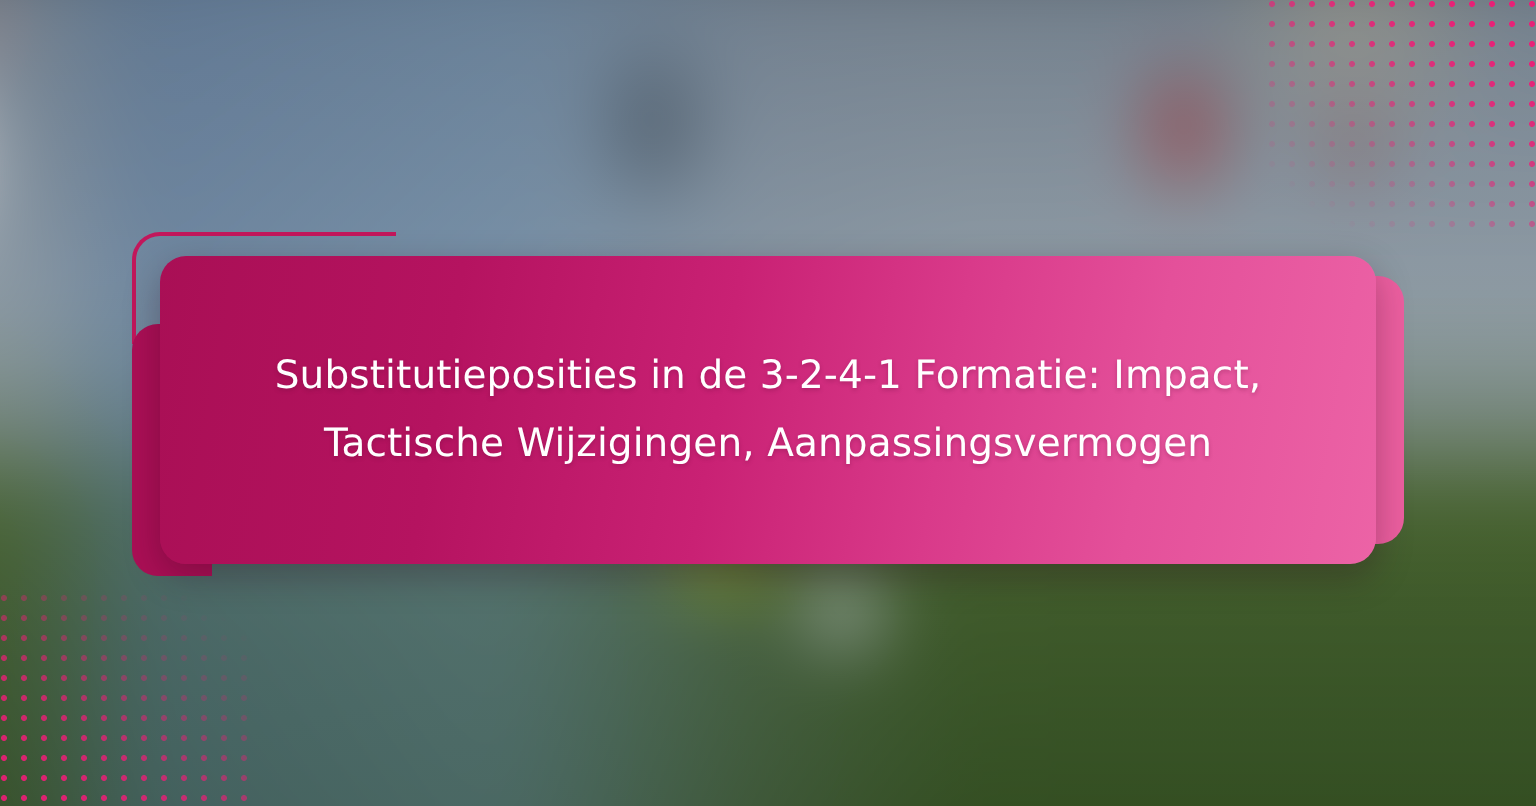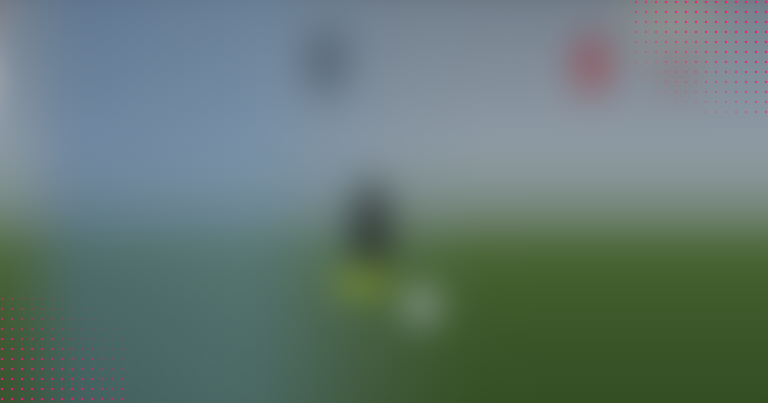--- a/index.html
+++ b/index.html
@@ -167,14 +167,22 @@
 <body>
 
 <div class="stage">
 
   <div class="bg"></div>
   <div class="bg-tint"></div>
 
   <div class="dots dots-tr"></div>
   <div class="dots dots-bl"></div>
 
+  <div class="card-wrap">
+    <div class="card-outline"></div>
+    <div class="card-step-tr"></div>
+    <div class="card-step-bl"></div>
+    <div class="card">
+      <h1 class="card-title">Substitutieposities in de 3-2-4-1 Formatie: Impact, Tactische Wijzigingen, Aanpassingsvermogen</h1>
+    </div>
+  </div>
 
 </div>
 
 </body></html>

